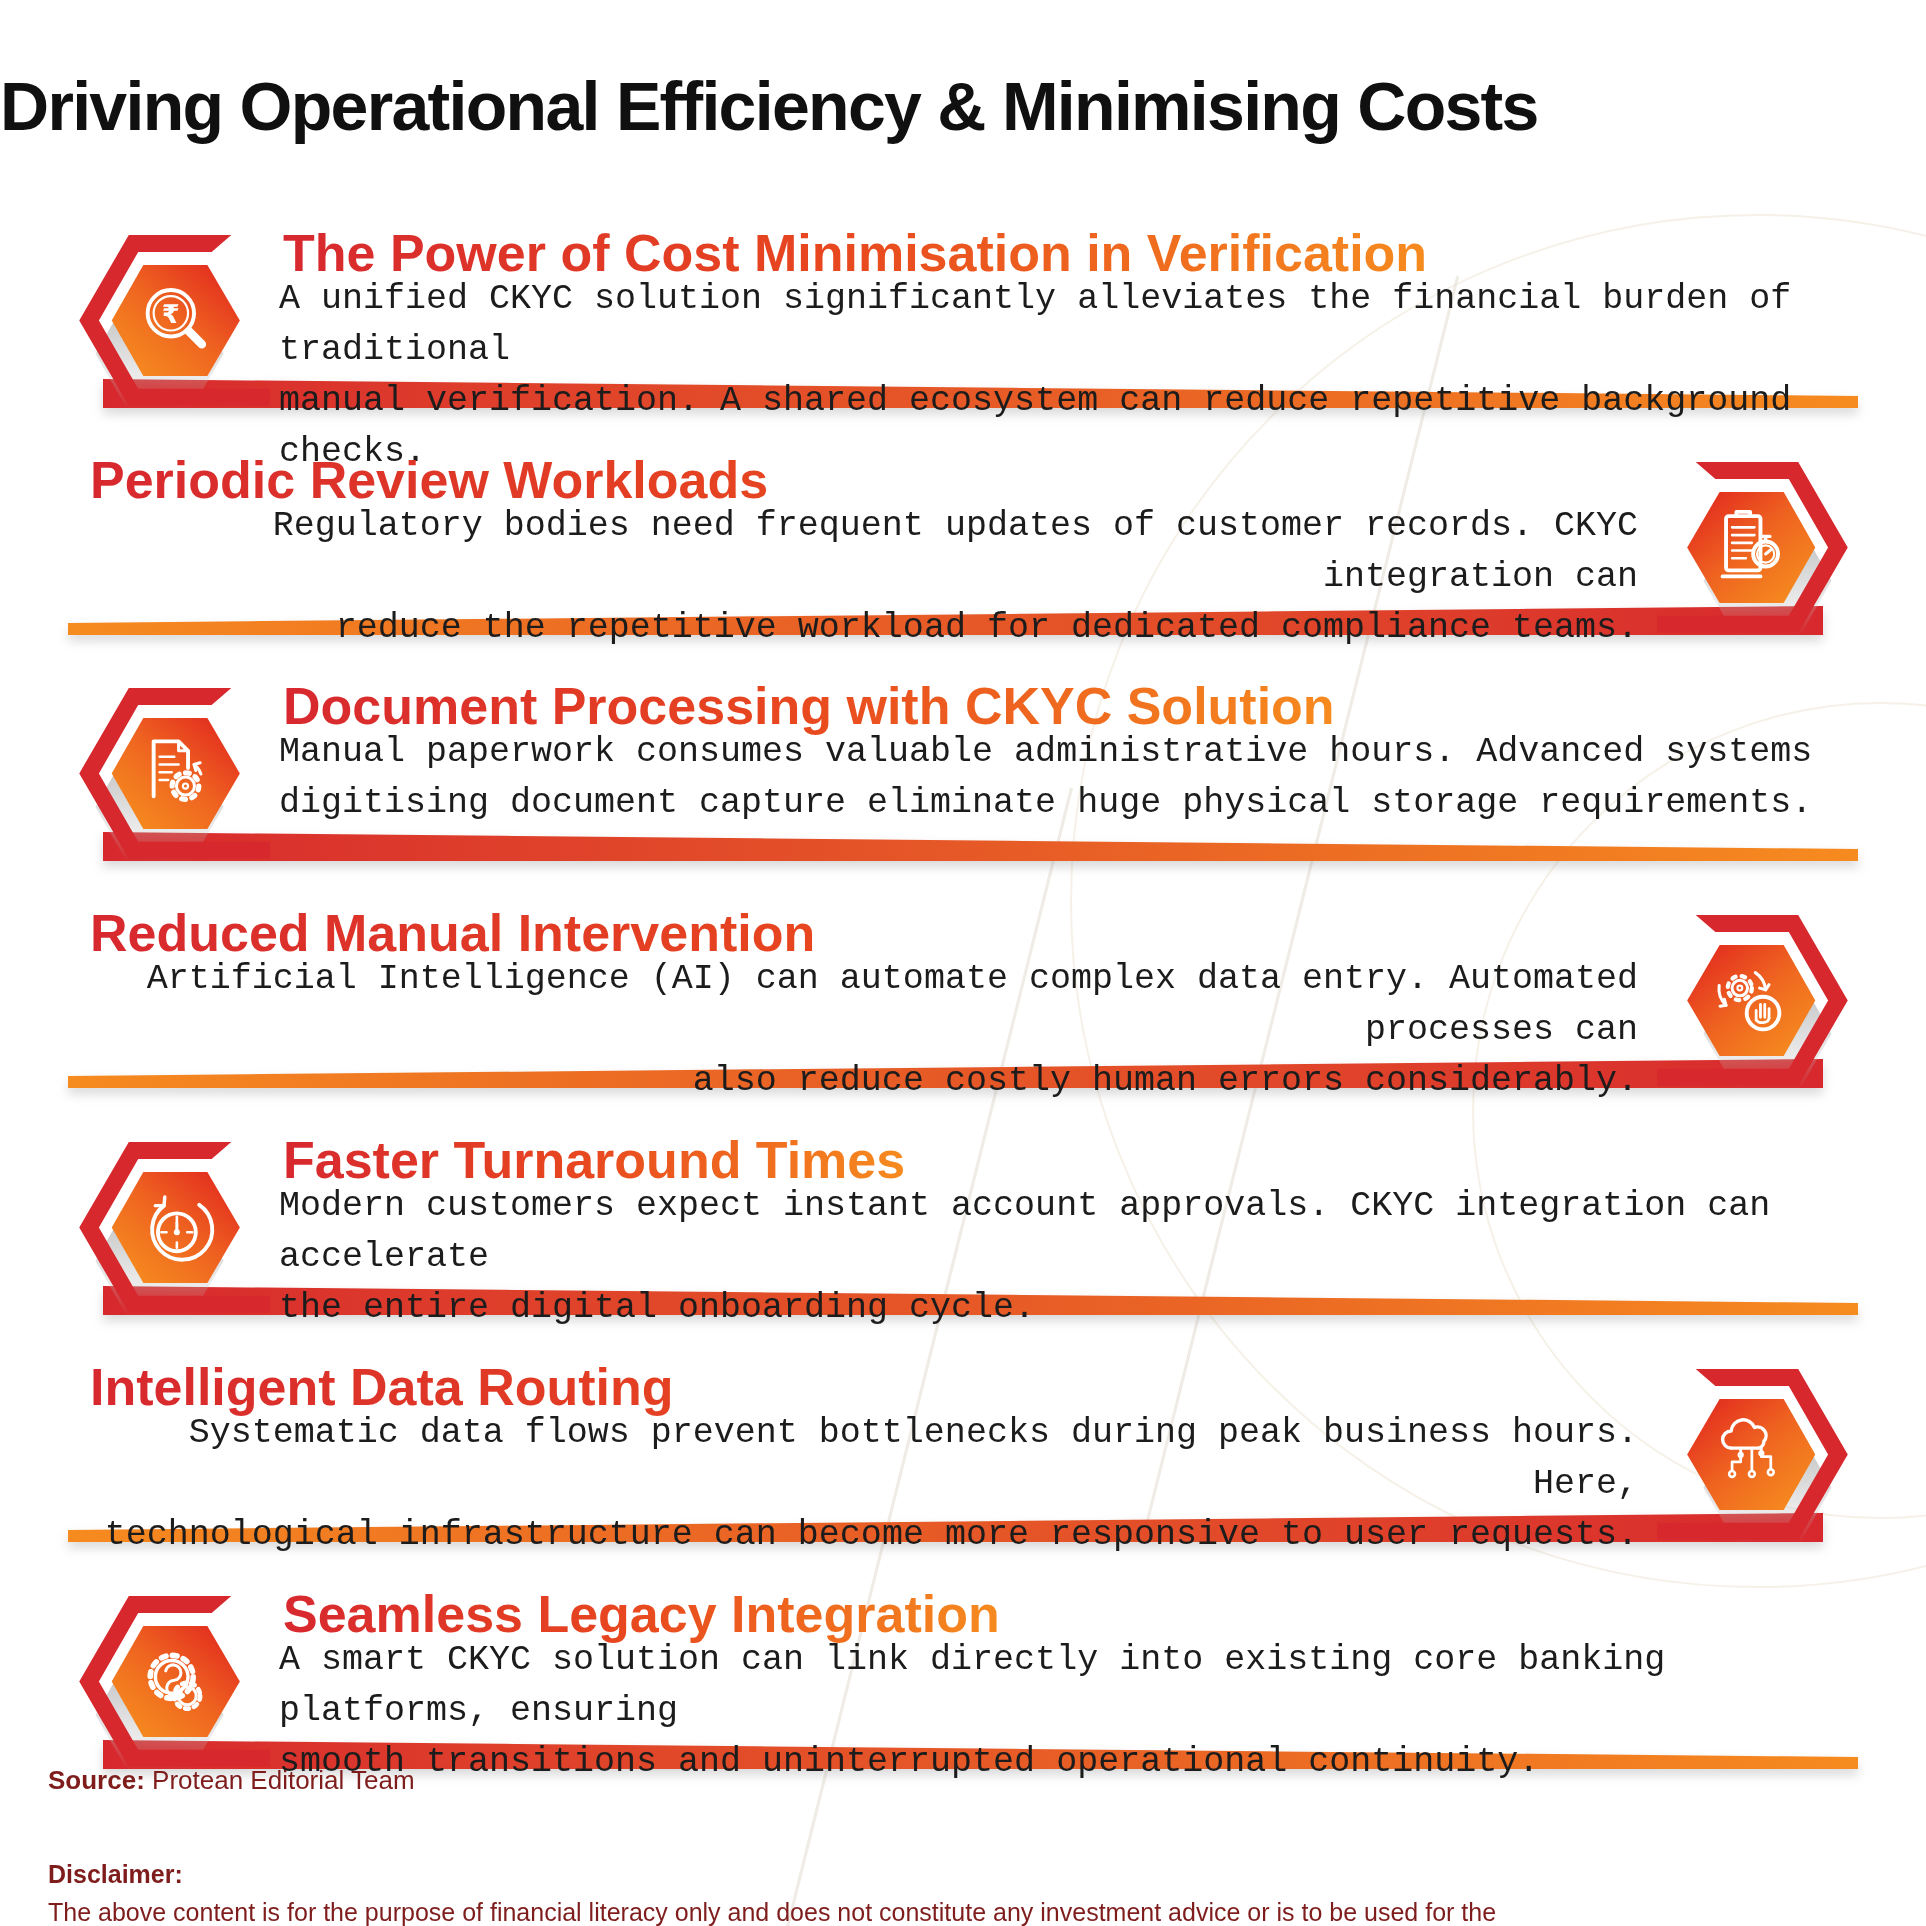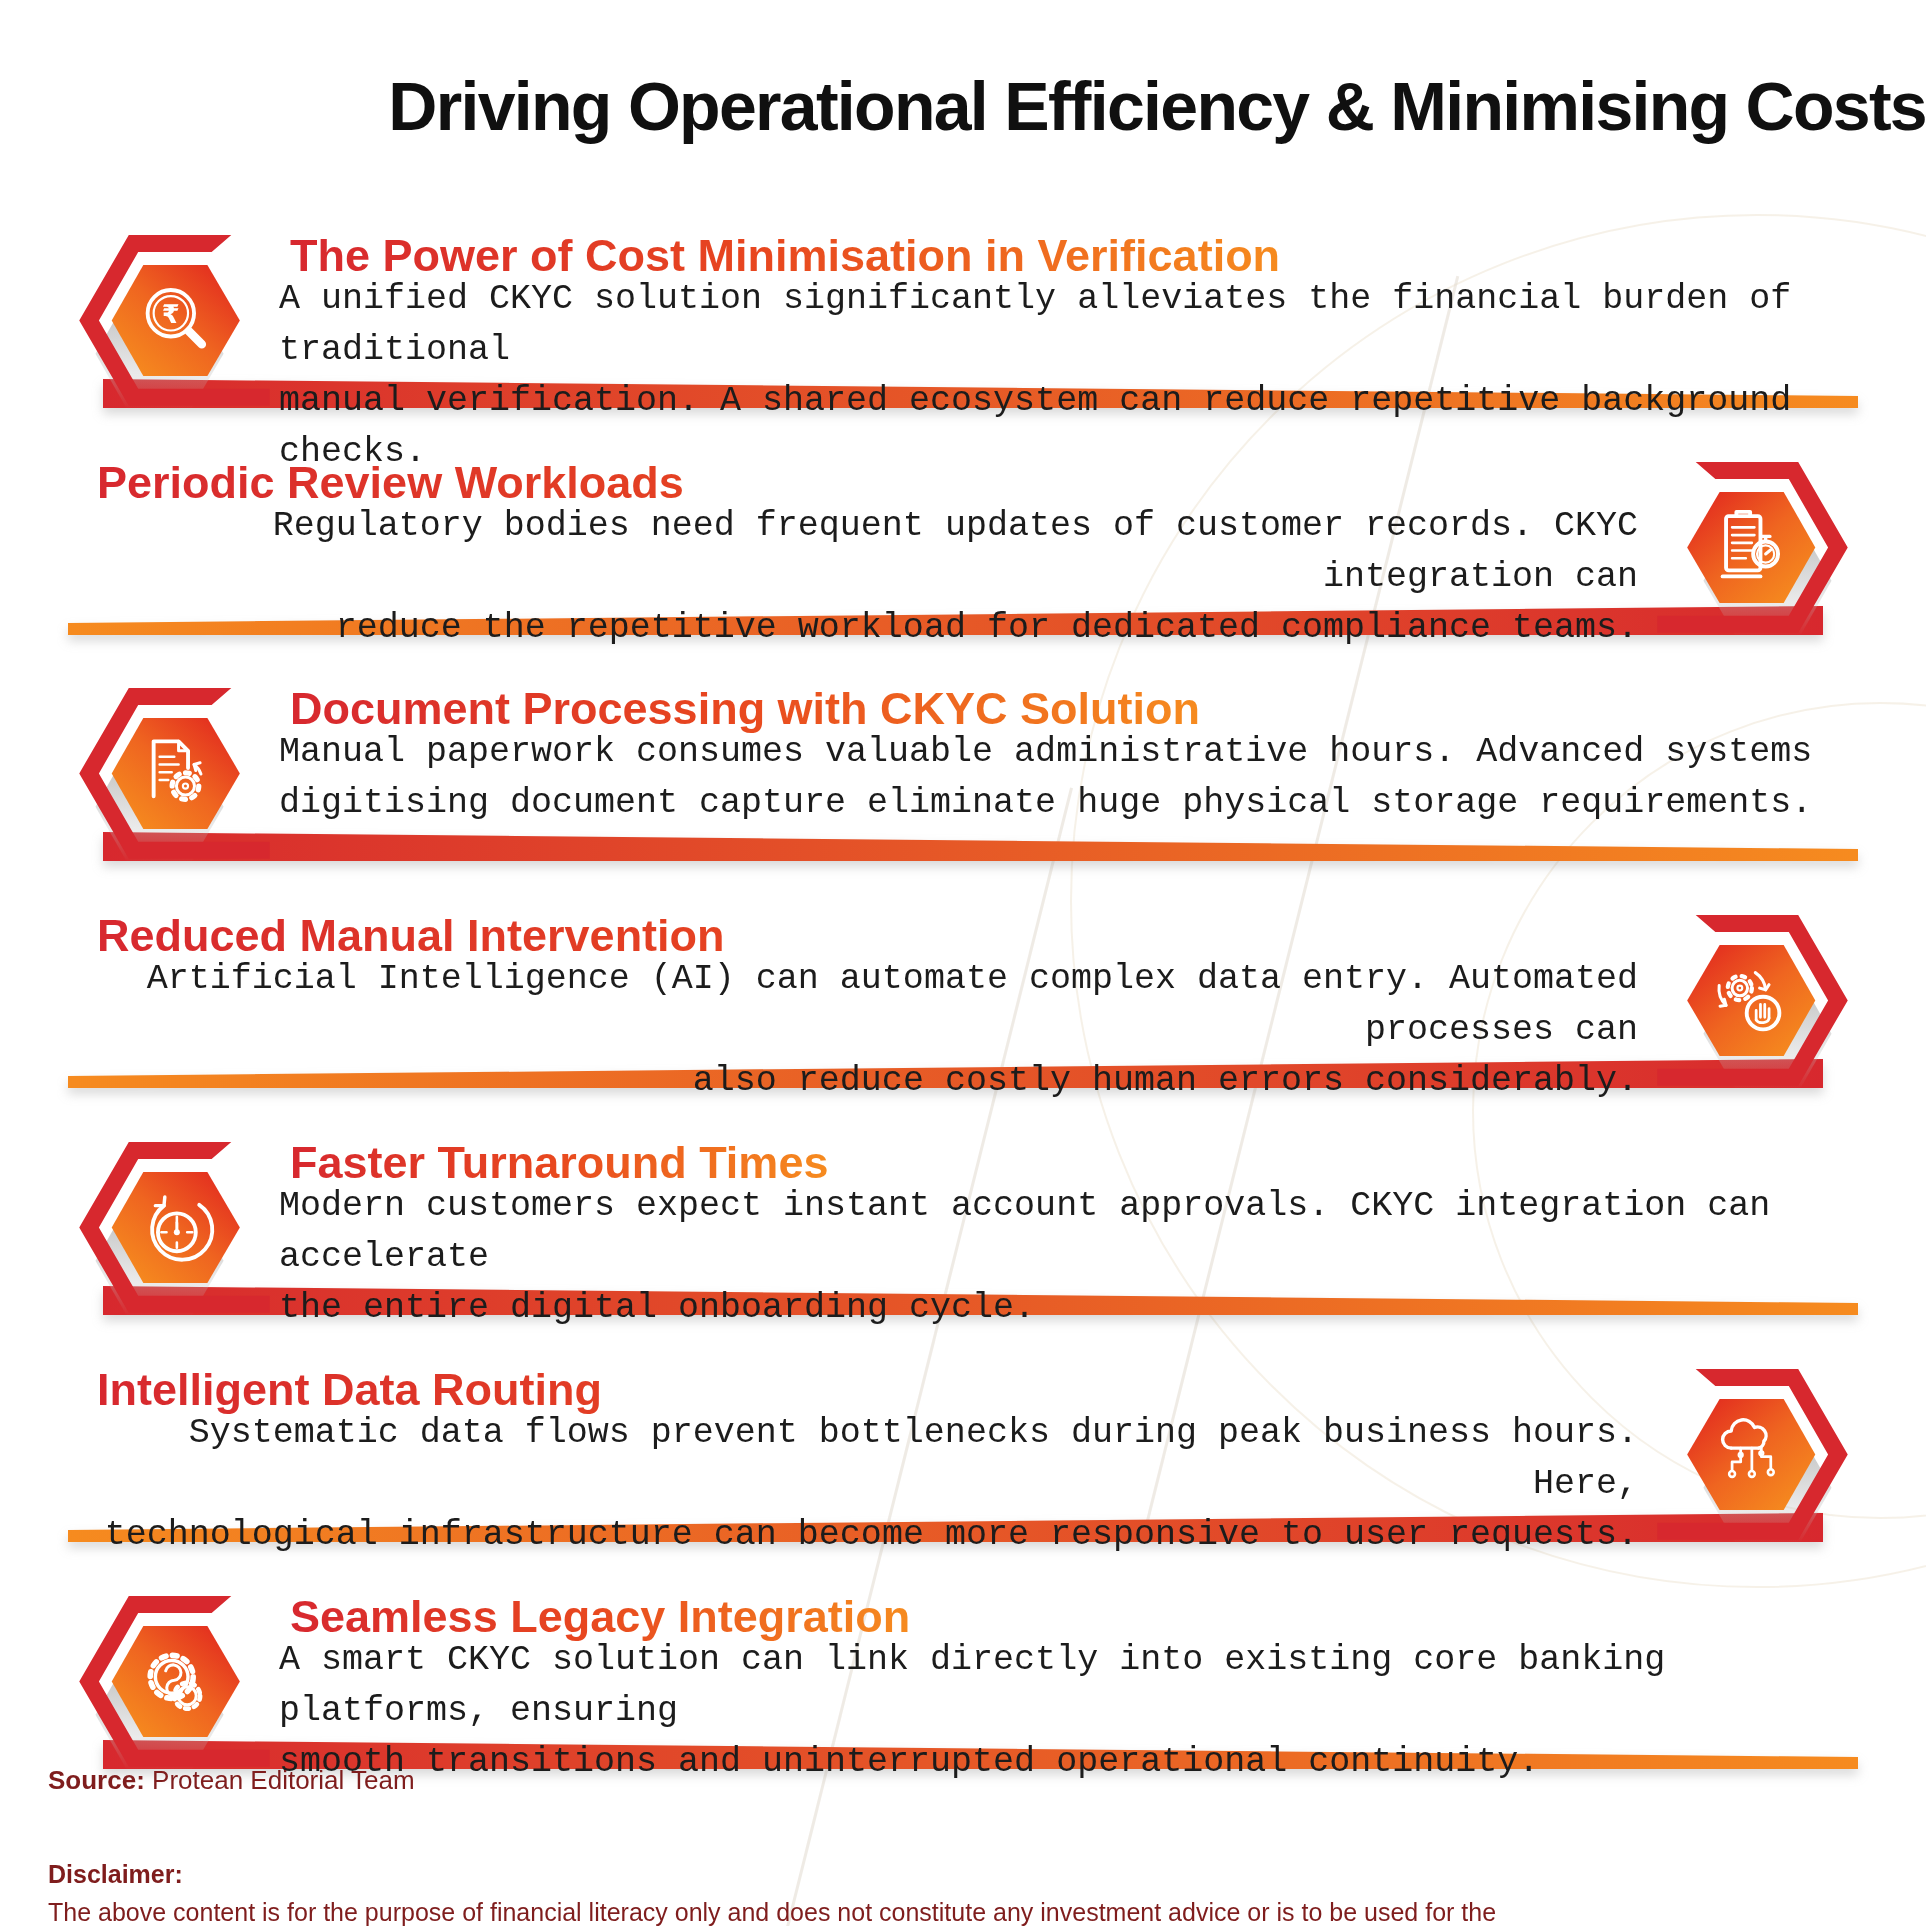--- a/index.html
+++ b/index.html
@@ -5,28 +5,28 @@
   html,body{margin:0;padding:0;}
   #canvas{
     position:relative;width:1926px;height:1926px;overflow:hidden;
     background:#ffffff;font-family:"Liberation Sans",sans-serif;
   }
   
   .bg-circle{position:absolute;border:2.6px solid rgba(216,190,150,.22);border-radius:50%;}
   .bg-line{position:absolute;width:2.6px;background:rgba(225,218,208,.55);}
 
   .page-title{
-    position:absolute;top:67px;left:0;width:1926px;text-align:right;margin:0;
+    position:absolute;top:67px;left:0;width:1926px;text-align:left;margin:0;
     font-size:68px;font-weight:bold;letter-spacing:-1.7px;color:#101010;
   }
 
   .row{position:absolute;left:0;width:1926px;height:227px;}
 
   .row h2{
-    position:absolute;top:3.4px;margin:11px;font-size:45px;font-weight:bold;color:#e2571e;
+    position:absolute;top:3.4px;margin:4px;font-size:52px;font-weight:bold;color:#e2571e;
   }
   @supports (-webkit-background-clip: text) {
     .row h2{
       background:linear-gradient(90deg,#d7282f 0%,#e8471f 48%,#f68b1f 100%);
       -webkit-background-clip:text;background-clip:text;color:transparent;
     }
   }
   .row.left  h2{left:279px;}
   .row.right h2{left:86px;right:288px;text-align:left;}
 

